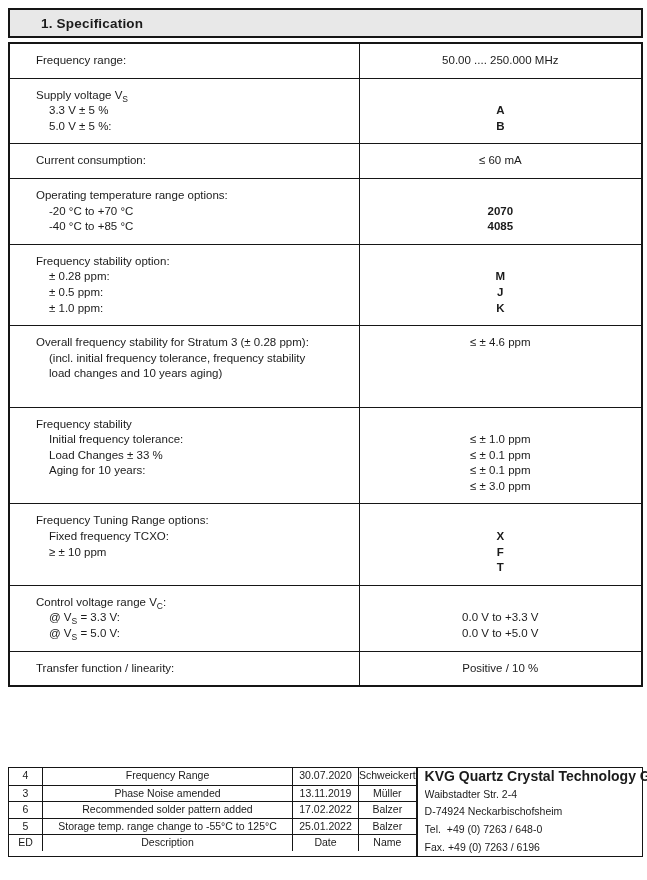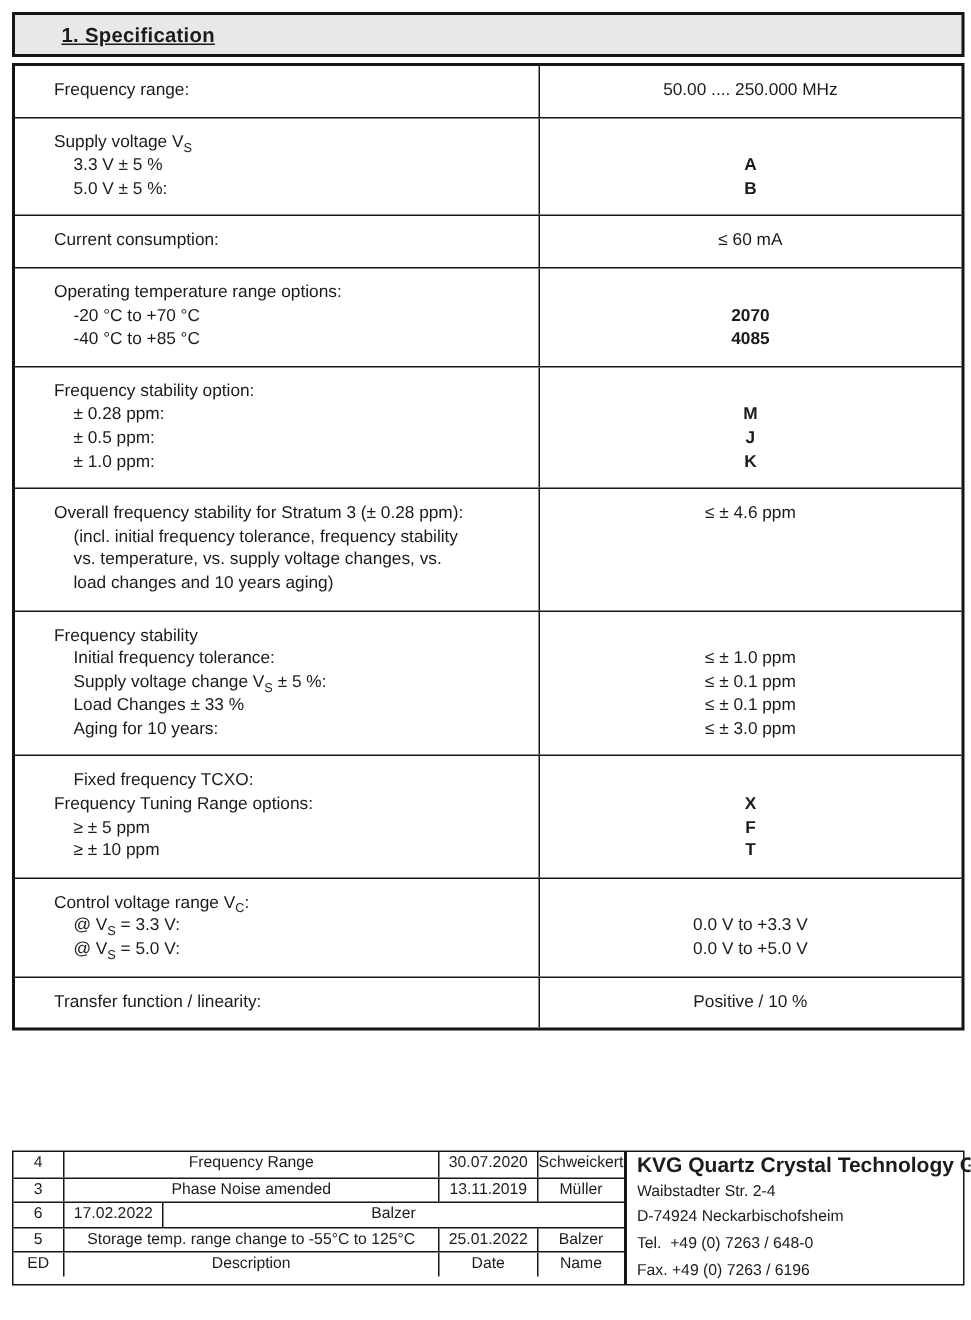--- a/index.html
+++ b/index.html
@@ -16,21 +16,20 @@
   
   .spec-header{
     border:2.2px solid #151515;
     border-top-width:2.8px;
     background:#e8e8e8;
     height:30px;
     display:flex; align-items:center;
     padding-left:31px;
     font-size:13.5px; font-weight:bold;
     letter-spacing:.2px;
-    text-decoration:underline;
   }
 
   
   .spec-table{
     margin-top:4px;
     border:2px solid #151515;
     border-bottom-width:2.6px;
     background:#fff;
   }
   .spec-row{ display:flex; }
@@ -196,21 +195,20 @@
       </div>
 
       <div class="spec-row">
         <div class="cell-label">
           <div>
 
               <div class="lline"><span>Overall frequency stability for Stratum 3 (± 0.28 ppm):</span><sub class="subscript"></sub><span></span></div>
 
               <div class="lline ind"><span>(incl. initial frequency tolerance, frequency stability</span><sub class="subscript"></sub><span></span></div>
 
-              <div class="lline ind"><span>vs. temperature, vs. supply voltage changes, vs.</span><sub class="subscript"></sub><span></span></div>
 
               <div class="lline ind"><span>load changes and 10 years aging)</span><sub class="subscript"></sub><span></span></div>
             </div>
         </div>
         <div class="cell-value">
           <div>
 
               <div class="vline">≤ ± 4.6 ppm</div>
 
               <div class="vline"></div>
@@ -223,21 +221,20 @@
       </div>
 
       <div class="spec-row">
         <div class="cell-label">
           <div>
 
               <div class="lline"><span>Frequency stability</span><sub class="subscript"></sub><span></span></div>
 
               <div class="lline ind"><span>Initial frequency tolerance:</span><sub class="subscript"></sub><span></span></div>
 
-              <div class="lline ind"><span>Supply voltage change V</span><sub class="subscript">S</sub><span> ± 5 %:</span></div>
 
               <div class="lline ind"><span>Load Changes ± 33 %</span><sub class="subscript"></sub><span></span></div>
 
               <div class="lline ind"><span>Aging for 10 years:</span><sub class="subscript"></sub><span></span></div>
             </div>
         </div>
         <div class="cell-value">
           <div>
 
               <div class="vline"></div>
@@ -250,25 +247,24 @@
 
               <div class="vline">≤ ± 3.0 ppm</div>
             </div>
         </div>
       </div>
 
       <div class="spec-row">
         <div class="cell-label">
           <div>
 
+              <div class="lline"><span>Frequency Tuning Range options:</span><sub class="subscript"></sub><span></span></div>
+
               <div class="lline ind"><span>Fixed frequency TCXO:</span><sub class="subscript"></sub><span></span></div>
 
-              <div class="lline"><span>Frequency Tuning Range options:</span><sub class="subscript"></sub><span></span></div>
-
-              <div class="lline ind"><span>≥ ± 5 ppm</span><sub class="subscript"></sub><span></span></div>
 
               <div class="lline ind"><span>≥ ± 10 ppm</span><sub class="subscript"></sub><span></span></div>
             </div>
         </div>
         <div class="cell-value">
           <div>
 
               <div class="vline"></div>
 
               <div class="vline vb">X</div>
@@ -333,20 +329,21 @@
 
           <div class="rev-row">
             <div class="rev-cell c-ed">3</div>
             <div class="rev-cell c-desc">Phase Noise amended</div>
             <div class="rev-cell c-date">13.11.2019</div>
             <div class="rev-cell c-name">Müller</div>
           </div>
 
           <div class="rev-row">
             <div class="rev-cell c-ed">6</div>
+            <div class="rev-cell c-desc">Recommended solder pattern added</div>
             <div class="rev-cell c-date">17.02.2022</div>
             <div class="rev-cell c-name">Balzer</div>
           </div>
 
           <div class="rev-row">
             <div class="rev-cell c-ed">5</div>
             <div class="rev-cell c-desc">Storage temp. range change to -55°C to 125°C</div>
             <div class="rev-cell c-date">25.01.2022</div>
             <div class="rev-cell c-name">Balzer</div>
           </div>

